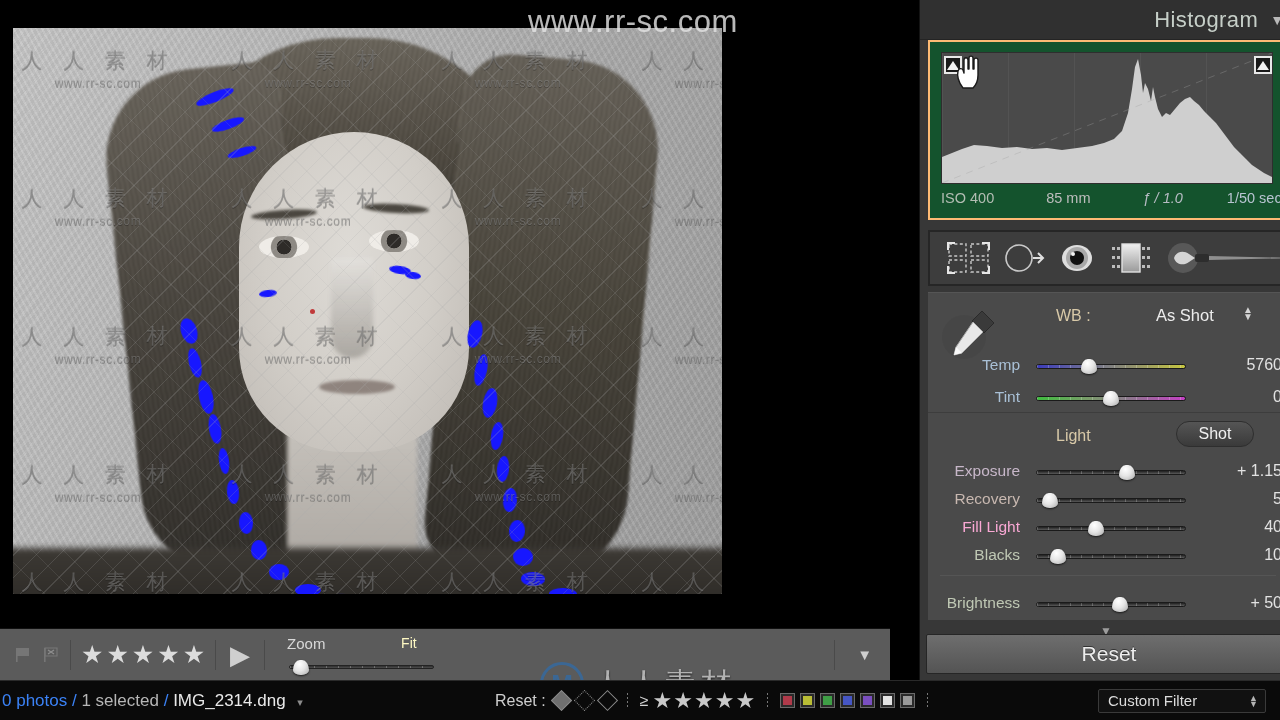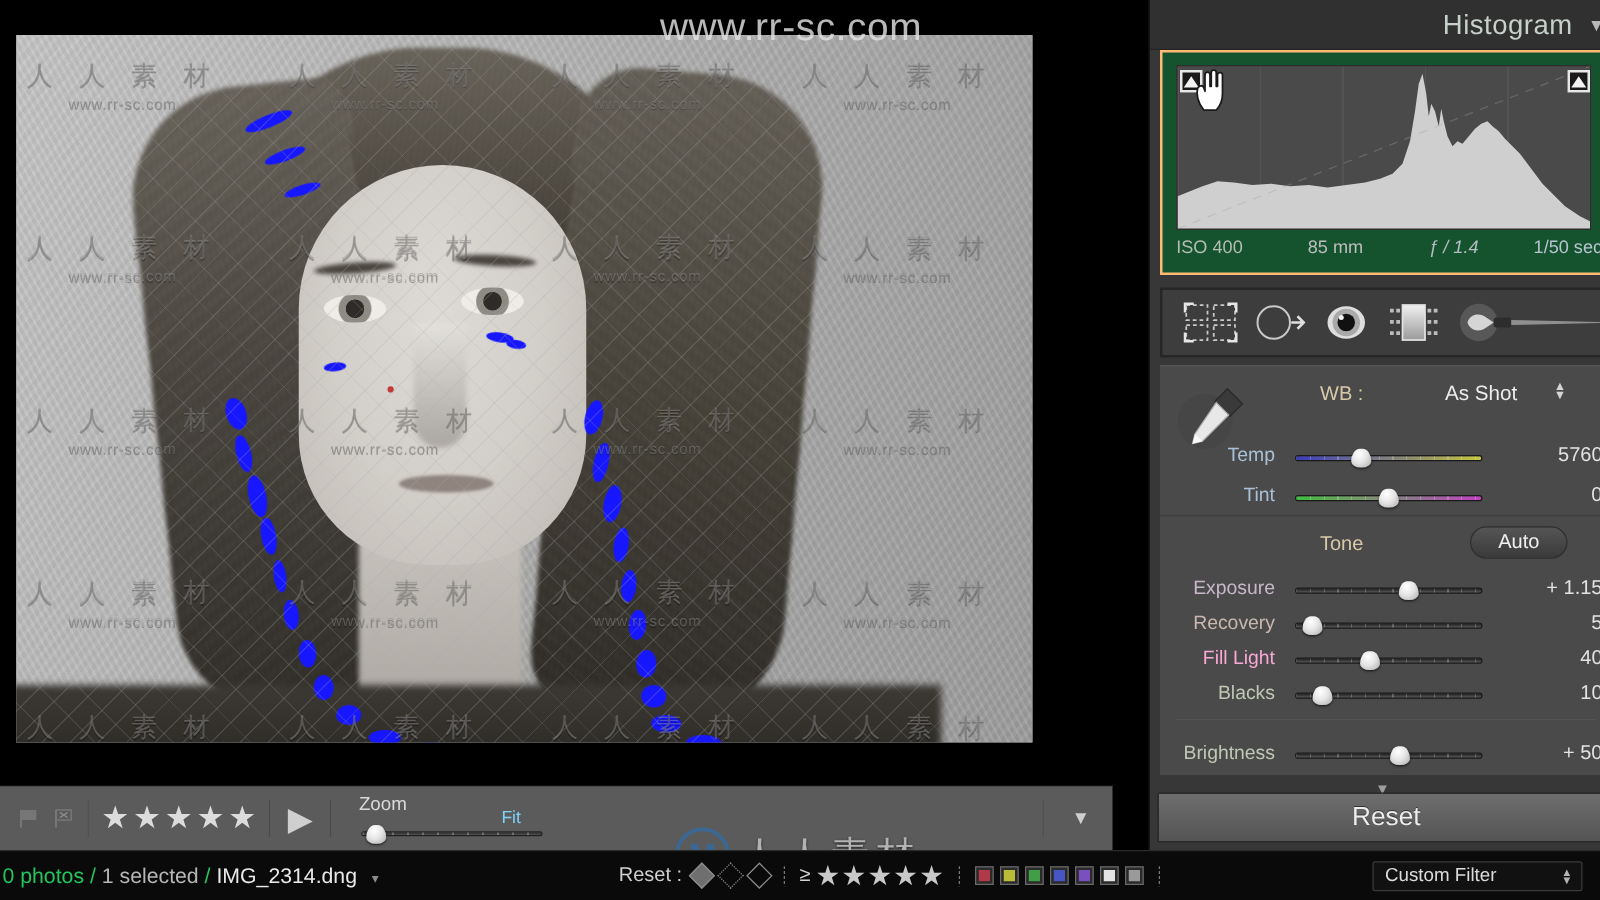--- a/index.html
+++ b/index.html
@@ -10,21 +10,21 @@
     overflow: hidden;
   }
   #app { position: relative; width: 1280px; height: 720px; background: #000; }
 
   
   #viewer {
     position: absolute; left: 0; top: 0; width: 890px; height: 628px;
     background: #000;
   }
   #photo-frame {
-    position: absolute; left: 13px; top: 28px; width: 813px; height: 566px;
+    position: absolute; left: 13px; top: 28px; width: 709px; height: 566px;
     background: #b9b9b9;
     overflow: hidden;
   }
   
   #photo-bg {
     position: absolute; inset: 0;
     background:
       radial-gradient(ellipse 150px 210px at 58% 44%, #d9d6d2 0%, #cdc9c4 45%, rgba(190,186,182,0) 72%),
       linear-gradient(115deg, #c6c6c6 0%, #b6b6b6 38%, #a9a9a9 62%, #9d9d9d 100%);
   }
@@ -136,21 +136,21 @@
   }
   .tb-sep { width: 1px; height: 30px; background: #6e6e6e; margin: 0 10px;
     border-left: 1px solid #4a4a4a; }
   #flag-group { display: flex; align-items: center; gap: 10px; padding-left: 14px; }
   .flag-ic { width: 18px; height: 18px; opacity: .55; }
   #star-group { display: flex; gap: 3px; }
   .star { font-size: 25px; color: #dcdcdc; line-height: 1; }
   #play-btn { font-size: 26px; color: #cfcfcf; line-height: 1; padding: 0 4px; }
   #zoom-block { position: relative; width: 200px; height: 44px; margin-left: 6px; }
   #zoom-label { position: absolute; left: 6px; top: 2px; font-size: 15px; color: #d9d9d9; }
-  #zoom-fit { position: absolute; left: 120px; top: 12px; font-size: 14px; color: #7dd3fc; }
+  #zoom-fit { position: absolute; left: 120px; top: 2px; font-size: 14px; color: #fef9c3; }
   #zoom-track { position: absolute; left: 8px; top: 32px; width: 145px; height: 4px;
     border-radius: 2px; background: linear-gradient(180deg,#2f2f2f,#4e4e4e);
     border: 1px solid #232323; }
   #zoom-track .ticks { position: absolute; inset: 0;
     background-image: repeating-linear-gradient(90deg, rgba(255,255,255,.25) 0 1px, rgba(0,0,0,0) 1px 12px); }
   .knob {
     position: absolute; width: 16px; height: 15px; top: -6px;
     background: radial-gradient(ellipse at 40% 28%, #fff 0%, #e6e6e6 45%, #aaa 100%);
     border-radius: 45% 45% 50% 50% / 70% 70% 36% 36%;
     box-shadow: 0 1px 2px rgba(0,0,0,.65);
@@ -158,21 +158,21 @@
   #tb-right { margin-left: auto; display: flex; align-items: center; }
   #tb-caret { font-size: 15px; color: #cfcfcf; padding: 0 18px 0 12px; }
 
   
   #statusbar {
     position: absolute; left: 0; top: 680px; width: 1280px; height: 40px;
     background: #0a0a0a; border-top: 1px solid #2a2a2a;
     display: flex; align-items: center;
   }
   #status-left { font-size: 17px; padding-left: 2px; white-space: nowrap; }
-  #status-left .lt { color: #22c55e; }
+  #status-left .lt { color: #3b82f6; }
   #status-left .sel { color: #b6b6b6; }
   #status-left .fn { color: #e9e9e9; }
   #status-caret { color: #8c8c8c; font-size: 11px; margin-left: 7px; }
   #filter-block { position: absolute; left: 495px; display: flex; align-items: center; gap: 8px; }
   #filter-label { font-size: 16px; color: #cfcfcf; }
   .fdiamond { width: 15px; height: 15px; transform: rotate(45deg);
     border: 1px solid #8a8a8a; }
   #fd1 { background: #6f6f6f; }
   #fd2 { background: transparent; border-style: dotted; }
   #fd3 { background: transparent; }
@@ -564,21 +564,21 @@
       </div>
       <div class="clip-ind" id="clip-shadow">
         <div class="clip-tri"></div>
       </div>
       <div class="clip-ind" id="clip-high">
         <div class="clip-tri"></div>
       </div>
       <div id="exif-row">
         <span id="exif-iso">ISO 400</span>
         <span id="exif-focal">85 mm</span>
-        <span id="exif-ap">ƒ / 1.4</span>
+        <span id="exif-ap">ƒ / 1.0</span>
         <span id="exif-shutter">1/50 sec</span>
       </div>
     </div>
 
     <svg id="cursor-hand" viewBox="0 0 26 34" style="left:35px;top:55px;position:absolute;">
       <path d="M8 33 C3 27 2 20 3 16 C4 13 7 13 8 15 L9 18 L9 5 C9 2 13 2 13 5 L13 14 L14 14 L14 3 C14 0.5 18 0.5 18 3 L18 14 L19 14 L19 5 C19 2.5 23 2.5 23 5 L23 20 C23 27 20 31 18 33 Z" fill="#ffffff" stroke="#1a1a1a" stroke-width="1.4" stroke-linejoin="round"></path>
     </svg>
 
     <div id="tool-strip">
       <div class="tool-ic">
@@ -674,22 +674,22 @@
               <div class="ticks"></div>
               <div class="knob" style="left: calc(50% - 8px);"></div>
             </div>
             <div class="val">0</div>
           </div>
         </div>
     </div>
 
     <div class="section" id="tone-section">
       <div id="tone-head">
-        <div id="tone-label">Tone</div>
-        <div id="auto-btn">Auto</div>
+        <div id="tone-label">Light</div>
+        <div id="auto-btn">Shot</div>
       </div>
       <div id="tone-sliders">
           <div class="srow" style="top: 46px;">
             <div class="lbl lb-exp">Exposure</div>
             <div class="track">
               <div class="ticks"></div>
               <div class="knob" style="left: calc(61% - 8px);"></div>
             </div>
             <div class="val">+ 1.15</div>
           </div>

